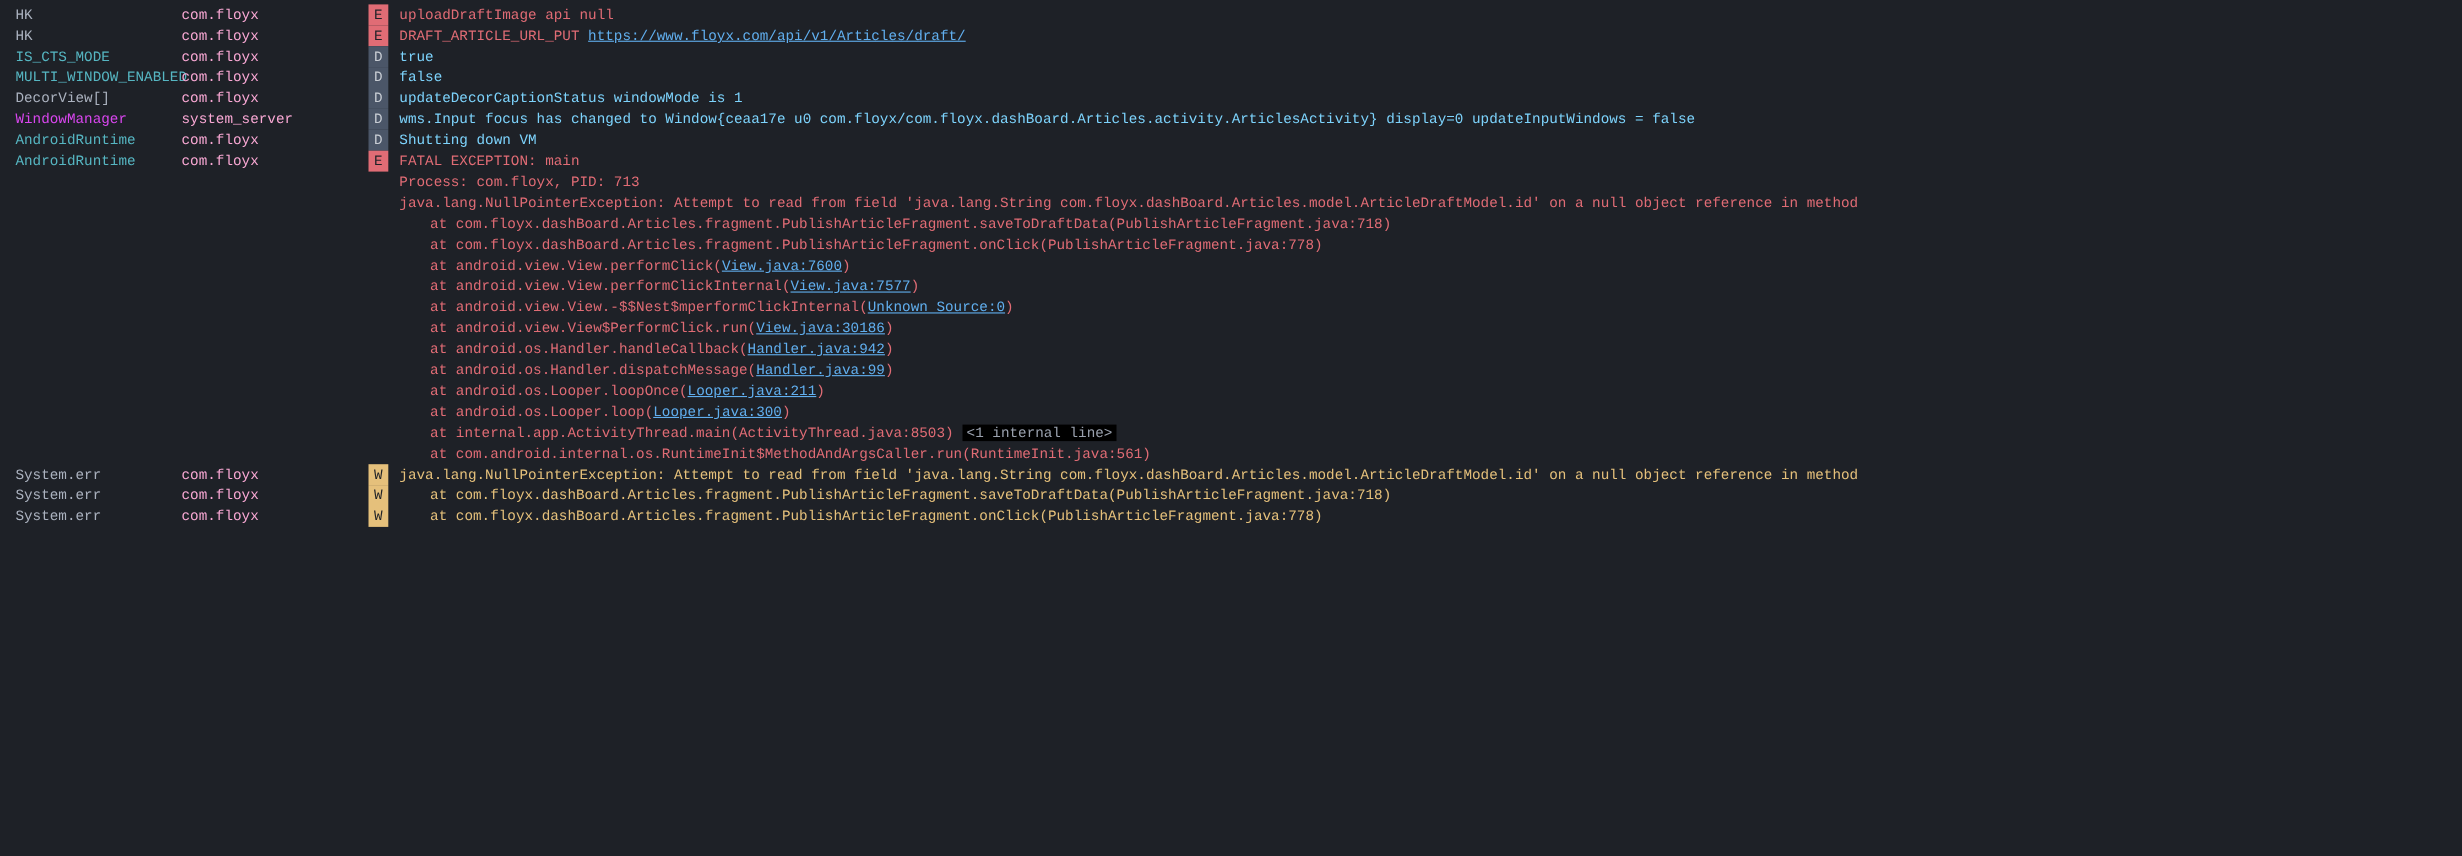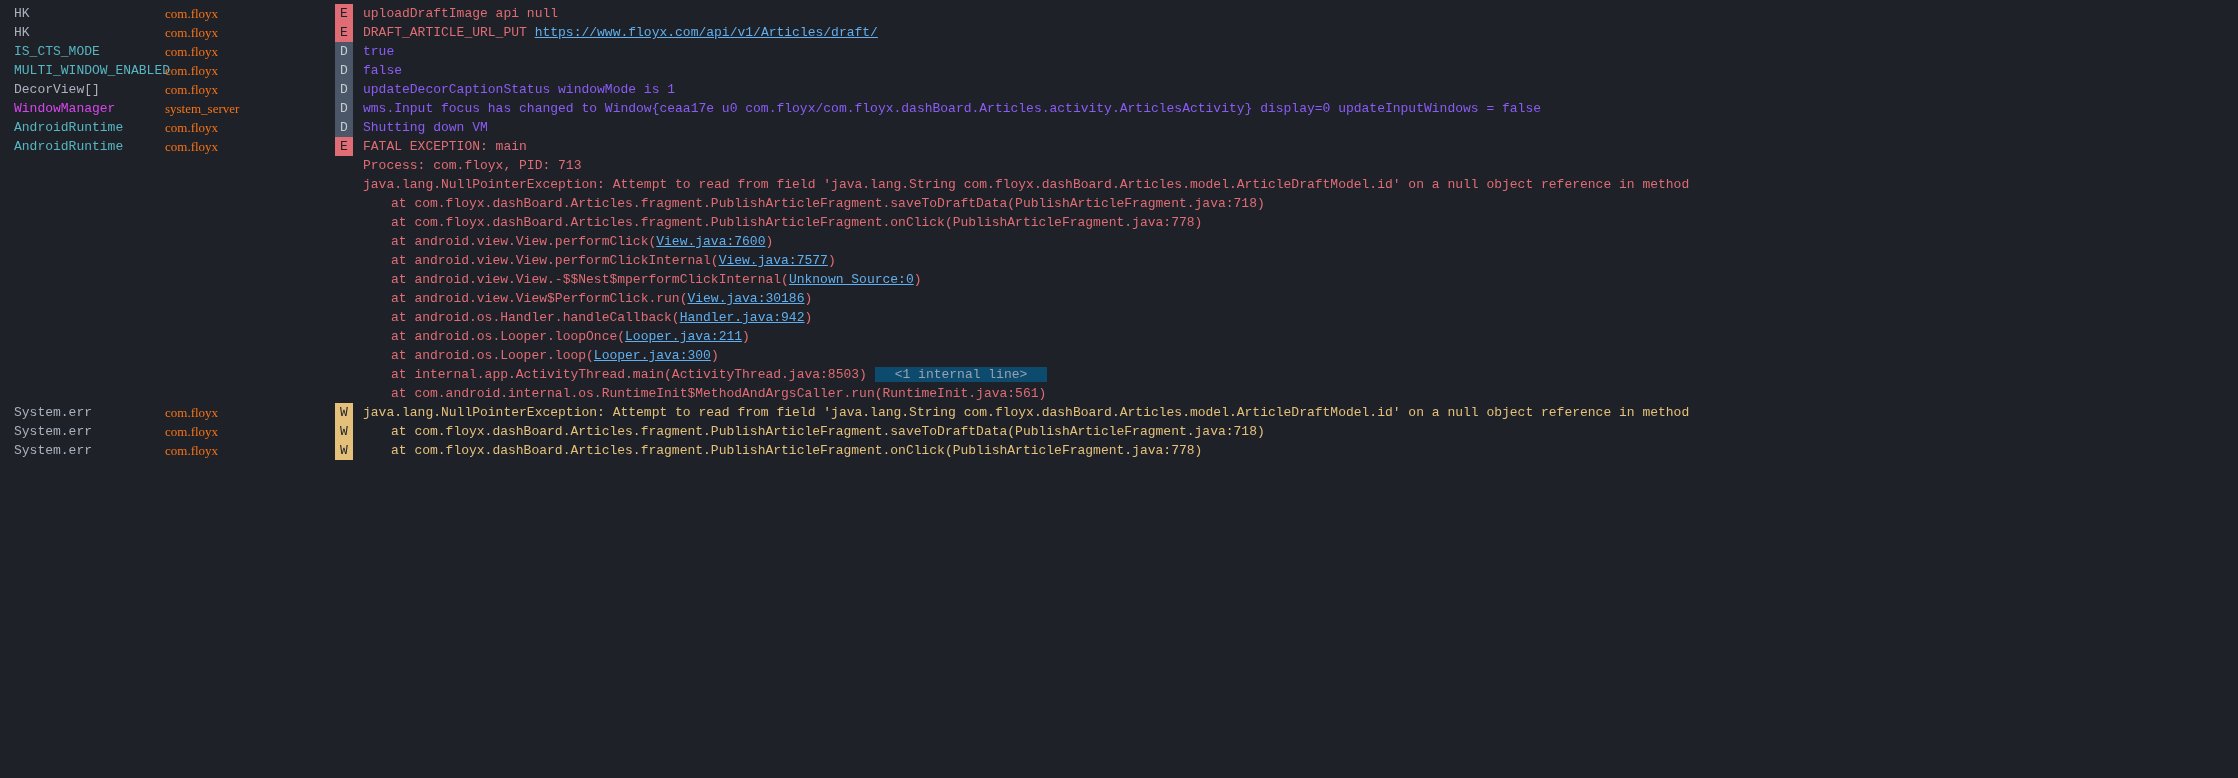--- a/index.html
+++ b/index.html
@@ -40,35 +40,35 @@
     flex: 1;
   }
   .level-E { background: #e06c75; color: #1e2127; }
   .level-D { background: #4b5668; color: #c8cdd4; }
   .level-W { background: #e5c07b; color: #1e2127; }
 
   .tag-plain { color: #abb2bf; }
   .tag-cyan { color: #56b6c2; }
   .tag-yellow { color: #d946ef; }
 
-  .pkg { color: #f97316; font-family: Liberation Serif, serif; }
+  .pkg { color: #f9a8d4; }
 
   .msg-E { color: #e06c75; }
-  .msg-D { color: #8b5cf6; }
+  .msg-D { color: #7dd3fc; }
   .msg-W { color: #e5c07b; }
 
   .msg-E a, .stack-link {
     color: #61afef;
     text-decoration: underline;
   }
 
   .internal-badge {
-    background: #0c4a6e;
+    background: #000000;
     color: #9aa1ae;
-    padding: 0 20px;
+    padding: 0 4px;
   }
 
   .indent1 { padding-left: 28px; display: inline-block; }
 </style>
 </head>
 <body>
 
 <div class="log-container" id="log-root">
     <div class="log-row">
       <div class="col-tag tag-plain">HK</div>
@@ -169,20 +169,26 @@
     <div class="log-row">
       <div class="col-tag tag-plain"></div>
       <div class="col-pkg pkg"></div>
       <div class="col-level"></div>
       <div class="col-msg msg-E"><span class="indent1"><span>at android.os.Handler.handleCallback(</span><a href="#" class="stack-link">Handler.java:942</a><span>)</span></span></div>
     </div>
     <div class="log-row">
       <div class="col-tag tag-plain"></div>
       <div class="col-pkg pkg"></div>
       <div class="col-level"></div>
+      <div class="col-msg msg-E"><span class="indent1"><span>at android.os.Handler.dispatchMessage(</span><a href="#" class="stack-link">Handler.java:99</a><span>)</span></span></div>
+    </div>
+    <div class="log-row">
+      <div class="col-tag tag-plain"></div>
+      <div class="col-pkg pkg"></div>
+      <div class="col-level"></div>
       <div class="col-msg msg-E"><span class="indent1"><span>at android.os.Looper.loopOnce(</span><a href="#" class="stack-link">Looper.java:211</a><span>)</span></span></div>
     </div>
     <div class="log-row">
       <div class="col-tag tag-plain"></div>
       <div class="col-pkg pkg"></div>
       <div class="col-level"></div>
       <div class="col-msg msg-E"><span class="indent1"><span>at android.os.Looper.loop(</span><a href="#" class="stack-link">Looper.java:300</a><span>)</span></span></div>
     </div>
     <div class="log-row">
       <div class="col-tag tag-plain"></div>

